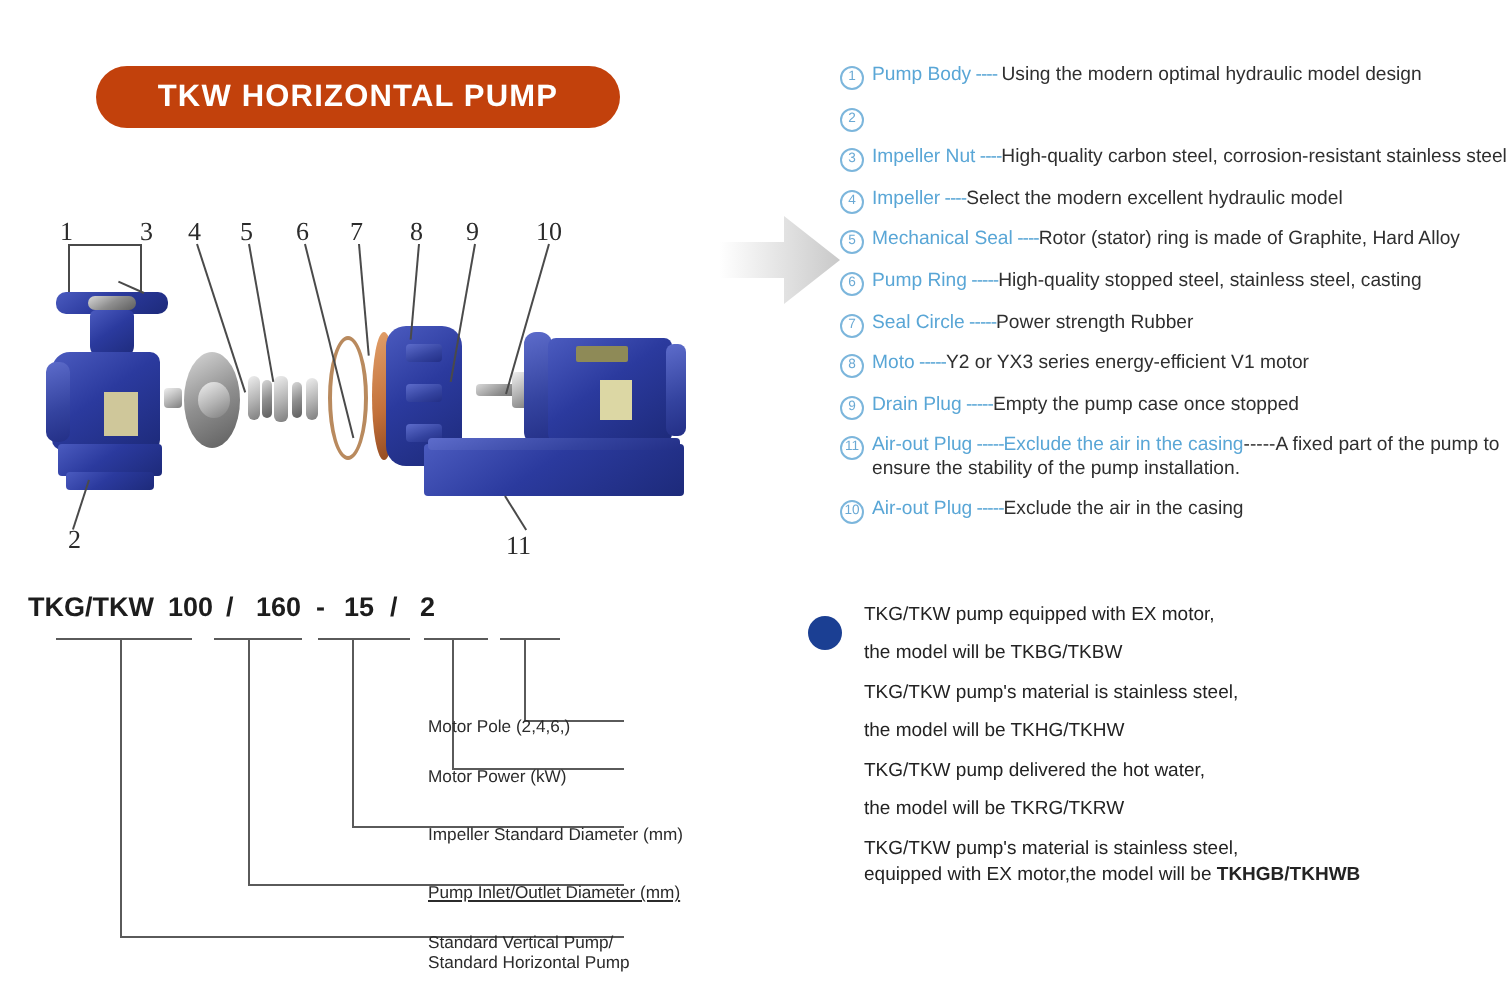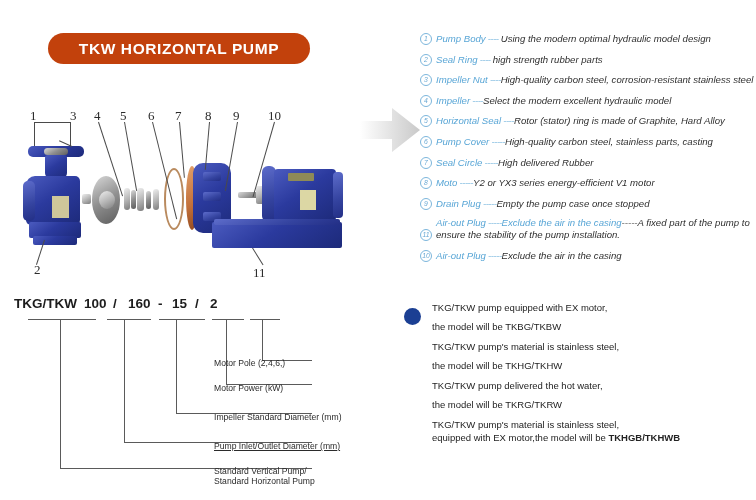--- a/index.html
+++ b/index.html
@@ -31,22 +31,22 @@
   .blue-body{background:linear-gradient(145deg,#4b5bbf 0%,#2b3a9e 45%,#1d2a7a 100%);}
   .blue-lite{background:linear-gradient(160deg,#5d6ccb 0%,#34439f 60%,#232f86 100%);}
   .steel{background:linear-gradient(150deg,#d9d9d9 0%,#8f8f8f 50%,#5d5d5d 100%);}
   .steel-l{background:linear-gradient(150deg,#efefef 0%,#b3b3b3 55%,#7d7d7d 100%);}
   .copper{background:linear-gradient(150deg,#e2A06a 0%,#c2703a 60%,#91491f 100%);}
   
   #arrow{position:absolute;left:358px;top:103px;width:64px;height:54px;}
   
   #legend{position:absolute;left:420px;top:32px;width:336px;}
   .leg-row{
-    display:flex;align-items:flex-end;margin-bottom:7.6px;
-    font-size:9.6px;line-height:1.25;font-style:italic;
+    display:flex;align-items:flex-start;margin-bottom:7.6px;
+    font-size:9.6px;line-height:1.25;
   }
   .leg-circ{
     flex:0 0 auto;width:10px;height:10px;border-radius:50%;
     border:1px solid #7cb6dc;color:#6aa9d4;
     font-size:6.8px;line-height:9px;text-align:center;
     margin-right:4px;margin-top:1px;font-family:"Liberation Sans",sans-serif;
   }
   .leg-txt{flex:1 1 auto;}
   .leg-name{color:#59a6d6;}
   .leg-dash{color:#59a6d6;letter-spacing:-.5px;}
@@ -167,41 +167,40 @@
   </svg>
 </div>
 
 <div id="legend">
     <div class="leg-row">
       <div class="leg-circ">1</div>
       <div class="leg-txt"><span class="leg-name">Pump Body</span><span class="leg-dash"> ---- </span><span class="leg-desc">Using the modern optimal hydraulic model design</span></div>
     </div>
     <div class="leg-row">
       <div class="leg-circ">2</div>
-      <div class="leg-txt"><span class="leg-name">Seal Ring</span><span class="leg-dash"> ---- </span><span class="leg-desc">high strength rubber parts</span></div>
     </div>
     <div class="leg-row">
       <div class="leg-circ">3</div>
       <div class="leg-txt"><span class="leg-name">Impeller Nut</span><span class="leg-dash"> ----</span><span class="leg-desc">High-quality carbon steel, corrosion-resistant stainless steel</span></div>
     </div>
     <div class="leg-row">
       <div class="leg-circ">4</div>
       <div class="leg-txt"><span class="leg-name">Impeller</span><span class="leg-dash"> ----</span><span class="leg-desc">Select the modern excellent hydraulic model</span></div>
     </div>
     <div class="leg-row">
       <div class="leg-circ">5</div>
-      <div class="leg-txt"><span class="leg-name">Horizontal Seal</span><span class="leg-dash"> ----</span><span class="leg-desc">Rotor (stator) ring is made of Graphite, Hard Alloy</span></div>
+      <div class="leg-txt"><span class="leg-name">Mechanical Seal</span><span class="leg-dash"> ----</span><span class="leg-desc">Rotor (stator) ring is made of Graphite, Hard Alloy</span></div>
     </div>
     <div class="leg-row">
       <div class="leg-circ">6</div>
-      <div class="leg-txt"><span class="leg-name">Pump Cover</span><span class="leg-dash"> -----</span><span class="leg-desc">High-quality carbon steel, stainless parts, casting</span></div>
+      <div class="leg-txt"><span class="leg-name">Pump Ring</span><span class="leg-dash"> -----</span><span class="leg-desc">High-quality stopped steel, stainless steel, casting</span></div>
     </div>
     <div class="leg-row">
       <div class="leg-circ">7</div>
-      <div class="leg-txt"><span class="leg-name">Seal Circle</span><span class="leg-dash"> -----</span><span class="leg-desc">High delivered Rubber</span></div>
+      <div class="leg-txt"><span class="leg-name">Seal Circle</span><span class="leg-dash"> -----</span><span class="leg-desc">Power strength Rubber</span></div>
     </div>
     <div class="leg-row">
       <div class="leg-circ">8</div>
       <div class="leg-txt"><span class="leg-name">Moto</span><span class="leg-dash"> -----</span><span class="leg-desc">Y2 or YX3 series energy-efficient V1 motor</span></div>
     </div>
     <div class="leg-row">
       <div class="leg-circ">9</div>
       <div class="leg-txt"><span class="leg-name">Drain Plug</span><span class="leg-dash"> -----</span><span class="leg-desc">Empty the pump case once stopped</span></div>
     </div>
     <div class="leg-row">

